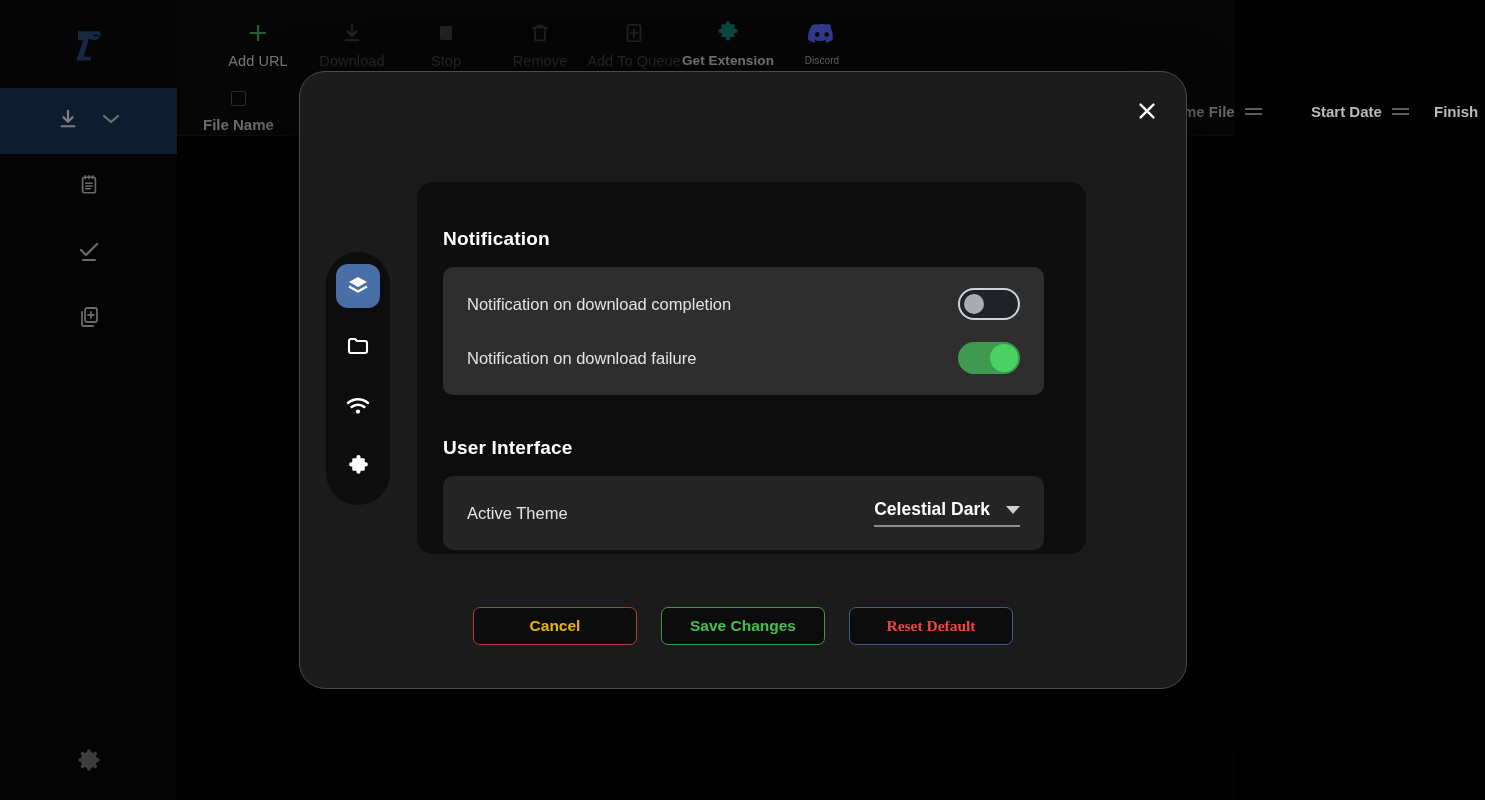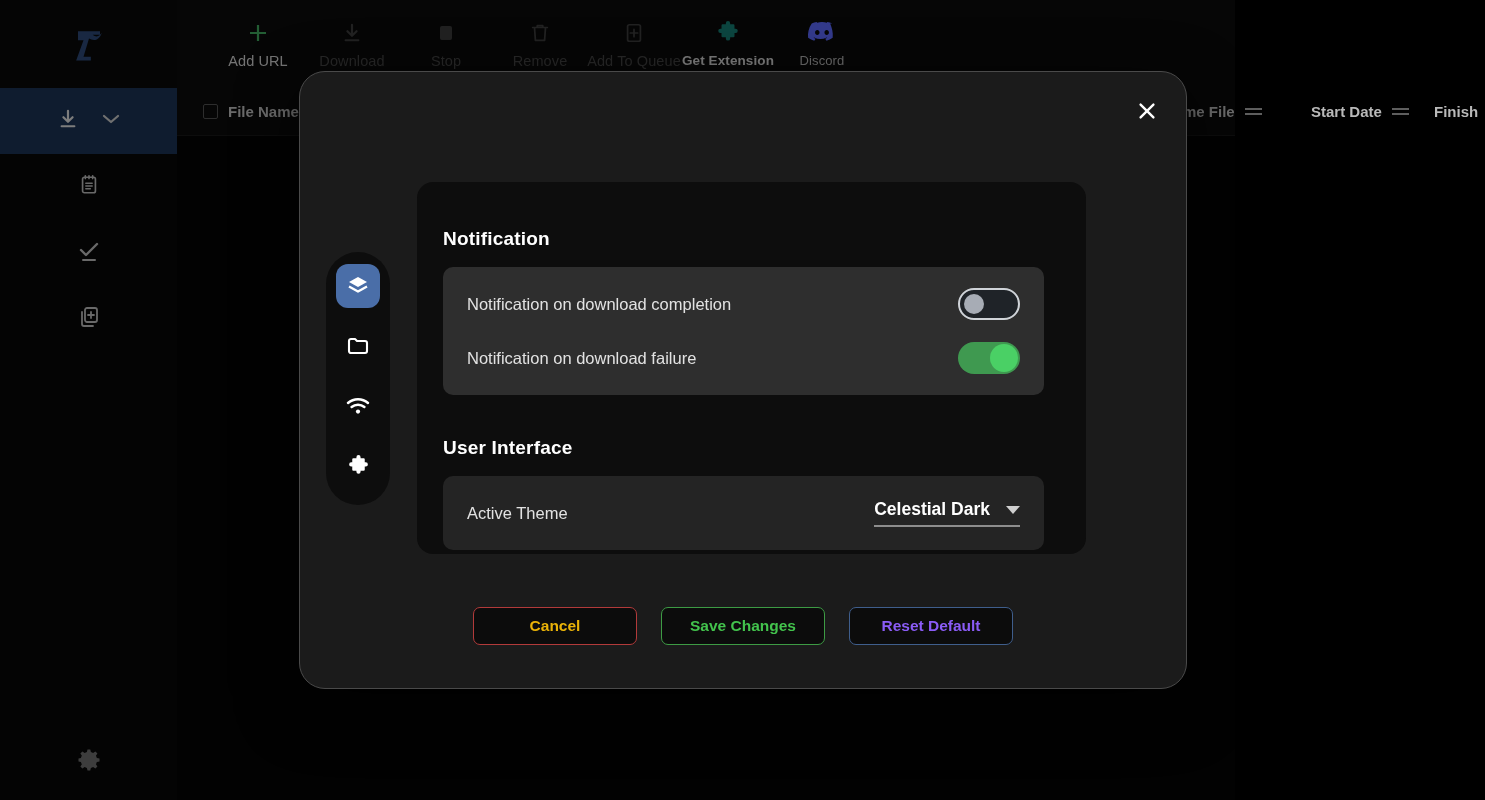--- a/index.html
+++ b/index.html
@@ -26,21 +26,21 @@
   }
   .tb-item {
     width: 94px; display: flex; flex-direction: column; align-items: center;
     gap: 7px; cursor: pointer; user-select: none;
   }
   .tb-ico { height: 26px; display: flex; align-items: center; justify-content: center; }
   .tb-label { font-size: 14.5px; letter-spacing: .1px; white-space: nowrap; }
   .tb-item.enabled .tb-label { color: #c9c9c9; }
   .tb-item.disabled .tb-label { color: #464646; }
   .tb-item.accent .tb-label { color: #d9d9d9; font-weight: 600; font-size: 13.5px; }
-  .tb-item.discord .tb-label { color: #b9b9b9; font-size: 13px; }
+  .tb-item.discord .tb-label { color: #b9b9b9; font-size: 10px; }
 
   .sidebar {
     position: absolute; left: 0; top: 88px; width: 177px; bottom: 0;
     background: #080808;
   }
   .sb-item {
     height: 66px; display: flex; align-items: center; justify-content: center;
     gap: 22px; cursor: pointer; color: #b5b5b5;
   }
   .sb-item.active { background: #1b3152; }
@@ -51,21 +51,21 @@
     position: absolute; left: 177px; top: 88px; right: 0; height: 48px;
     background: #0b0b0b; border-bottom: 1px solid #171717;
     display: flex; align-items: center; color: #b9b9b9;
     font-size: 15px; font-weight: 600;
   }
   .th { display: flex; align-items: center; gap: 10px; white-space: nowrap; }
   .th-check {
     width: 15px; height: 15px; border: 1.6px solid #4e4e4e; border-radius: 2px;
     flex: none;
   }
-  .col-filename { position: absolute; left: 26px; }
+  .col-filename { position: absolute; left: 26px; flex-direction: column; }
   .col-timeleft { position: absolute; left: 1006px; }
   .col-startdate { position: absolute; left: 1134px; }
   .col-finish { position: absolute; left: 1257px; }
   .th-menu { display: inline-flex; flex-direction: column; gap: 3px; }
   .th-menu i { display:block; width: 17px; height: 2px; background: #5e5e5e; }
   .table-body { position: absolute; left: 177px; top: 136px; right: 0; bottom: 0; background: #050505; }
 
   
   .scrim { position: absolute; inset: 0; background: rgba(0,0,0,.42); }
   .modal {
@@ -131,21 +131,21 @@
     position: absolute; left: 0; right: 0; bottom: 43px;
     display: flex; justify-content: center; gap: 24px;
   }
   .btn {
     min-width: 164px; height: 38px; border-radius: 7px; background: #0c0c0c;
     display: flex; align-items: center; justify-content: center;
     font-size: 15.5px; font-weight: 700; cursor: pointer; padding: 0 20px;
   }
   .btn.cancel { border: 1.5px solid #b23a3a; color: #eab308; }
   .btn.save   { border: 1.5px solid #3d9b44; color: #43c34d; }
-  .btn.reset  { border: 1.5px solid #3f5e8c; color: #8b5cf6; }
+  .btn.reset  { border: 1.5px solid #3f5e8c; color: #ef4444; font-family: Liberation Serif, serif; }
 </style>
 </head>
 <body>
 
 <div id="app">
 
   <div class="bg-root">
 
     <div class="logo-bar">
       <svg class="logo-glyph" viewBox="0 0 48 48">

